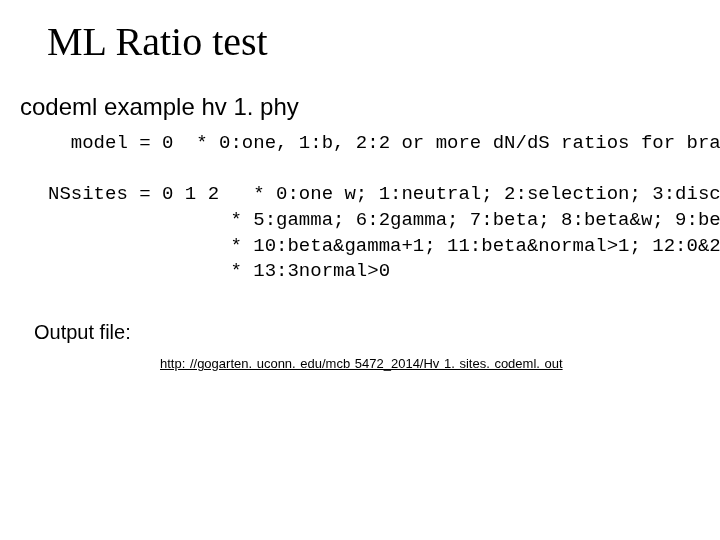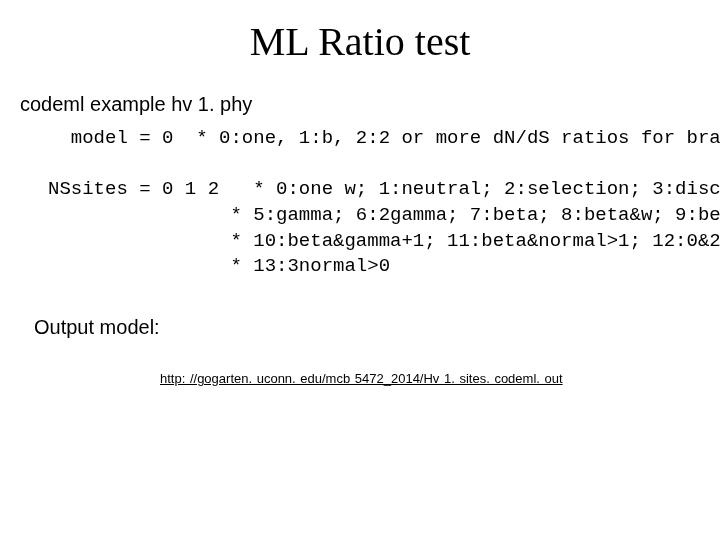--- a/index.html
+++ b/index.html
@@ -11,49 +11,49 @@
     font-family: Arial, Helvetica, sans-serif;
     color: #000;
   }
   .slide {
     position: relative;
     width: 720px;
     height: 540px;
     box-sizing: border-box;
   }
   .title {
-    text-align: center;
     font-family: "Times New Roman", Times, serif;
     font-size: 40px;
     font-weight: 400;
     padding-top: 18px;
+    padding-left: 47px;
   }
   .subtitle1 {
-    font-size: 20px;
+    font-size: 24px;
     margin: 28px 0 0 20px;
   }
   .subtitle2 {
     font-size: 20px;
     margin: 26px 0 0 20px;
   }
   .code {
     font-family: "Courier New", Courier, monospace;
     font-size: 19px;
     line-height: 1.35;
     white-space: pre;
     margin: 10px 0 0 48px;
     color: #000;
   }
   .output-label {
     font-size: 20px;
     margin: 36px 0 0 34px;
   }
   .link {
     font-size: 13px;
-    margin: 32px 0 0 160px;
+    margin: 12px 0 0 160px;
     display: inline-block;
     color: #000;
     text-decoration: underline;
     word-spacing: 1px;
   }
 </style>
 </head>
 <body>
 
 <div class="slide">
@@ -63,17 +63,17 @@
   <div class="subtitle1">codeml example hv 1. phy</div>
 
 
   <div class="code">  model = 0  * 0:one, 1:b, 2:2 or more dN/dS ratios for branches
 
 NSsites = 0 1 2   * 0:one w; 1:neutral; 2:selection; 3:discrete; 4:freqs;
                 * 5:gamma; 6:2gamma; 7:beta; 8:beta&amp;w; 9:beta&amp;gamma;
                 * 10:beta&amp;gamma+1; 11:beta&amp;normal&gt;1; 12:0&amp;2normal&gt;1;
                 * 13:3normal&gt;0</div>
 
-  <div class="output-label">Output model:</div>
+  <div class="output-label">Output file:</div>
 
   <a href="#" class="link">http: //gogarten. uconn. edu/mcb 5472_2014/Hv 1. sites. codeml. out</a>
 
 </div>
 
 </body></html>

